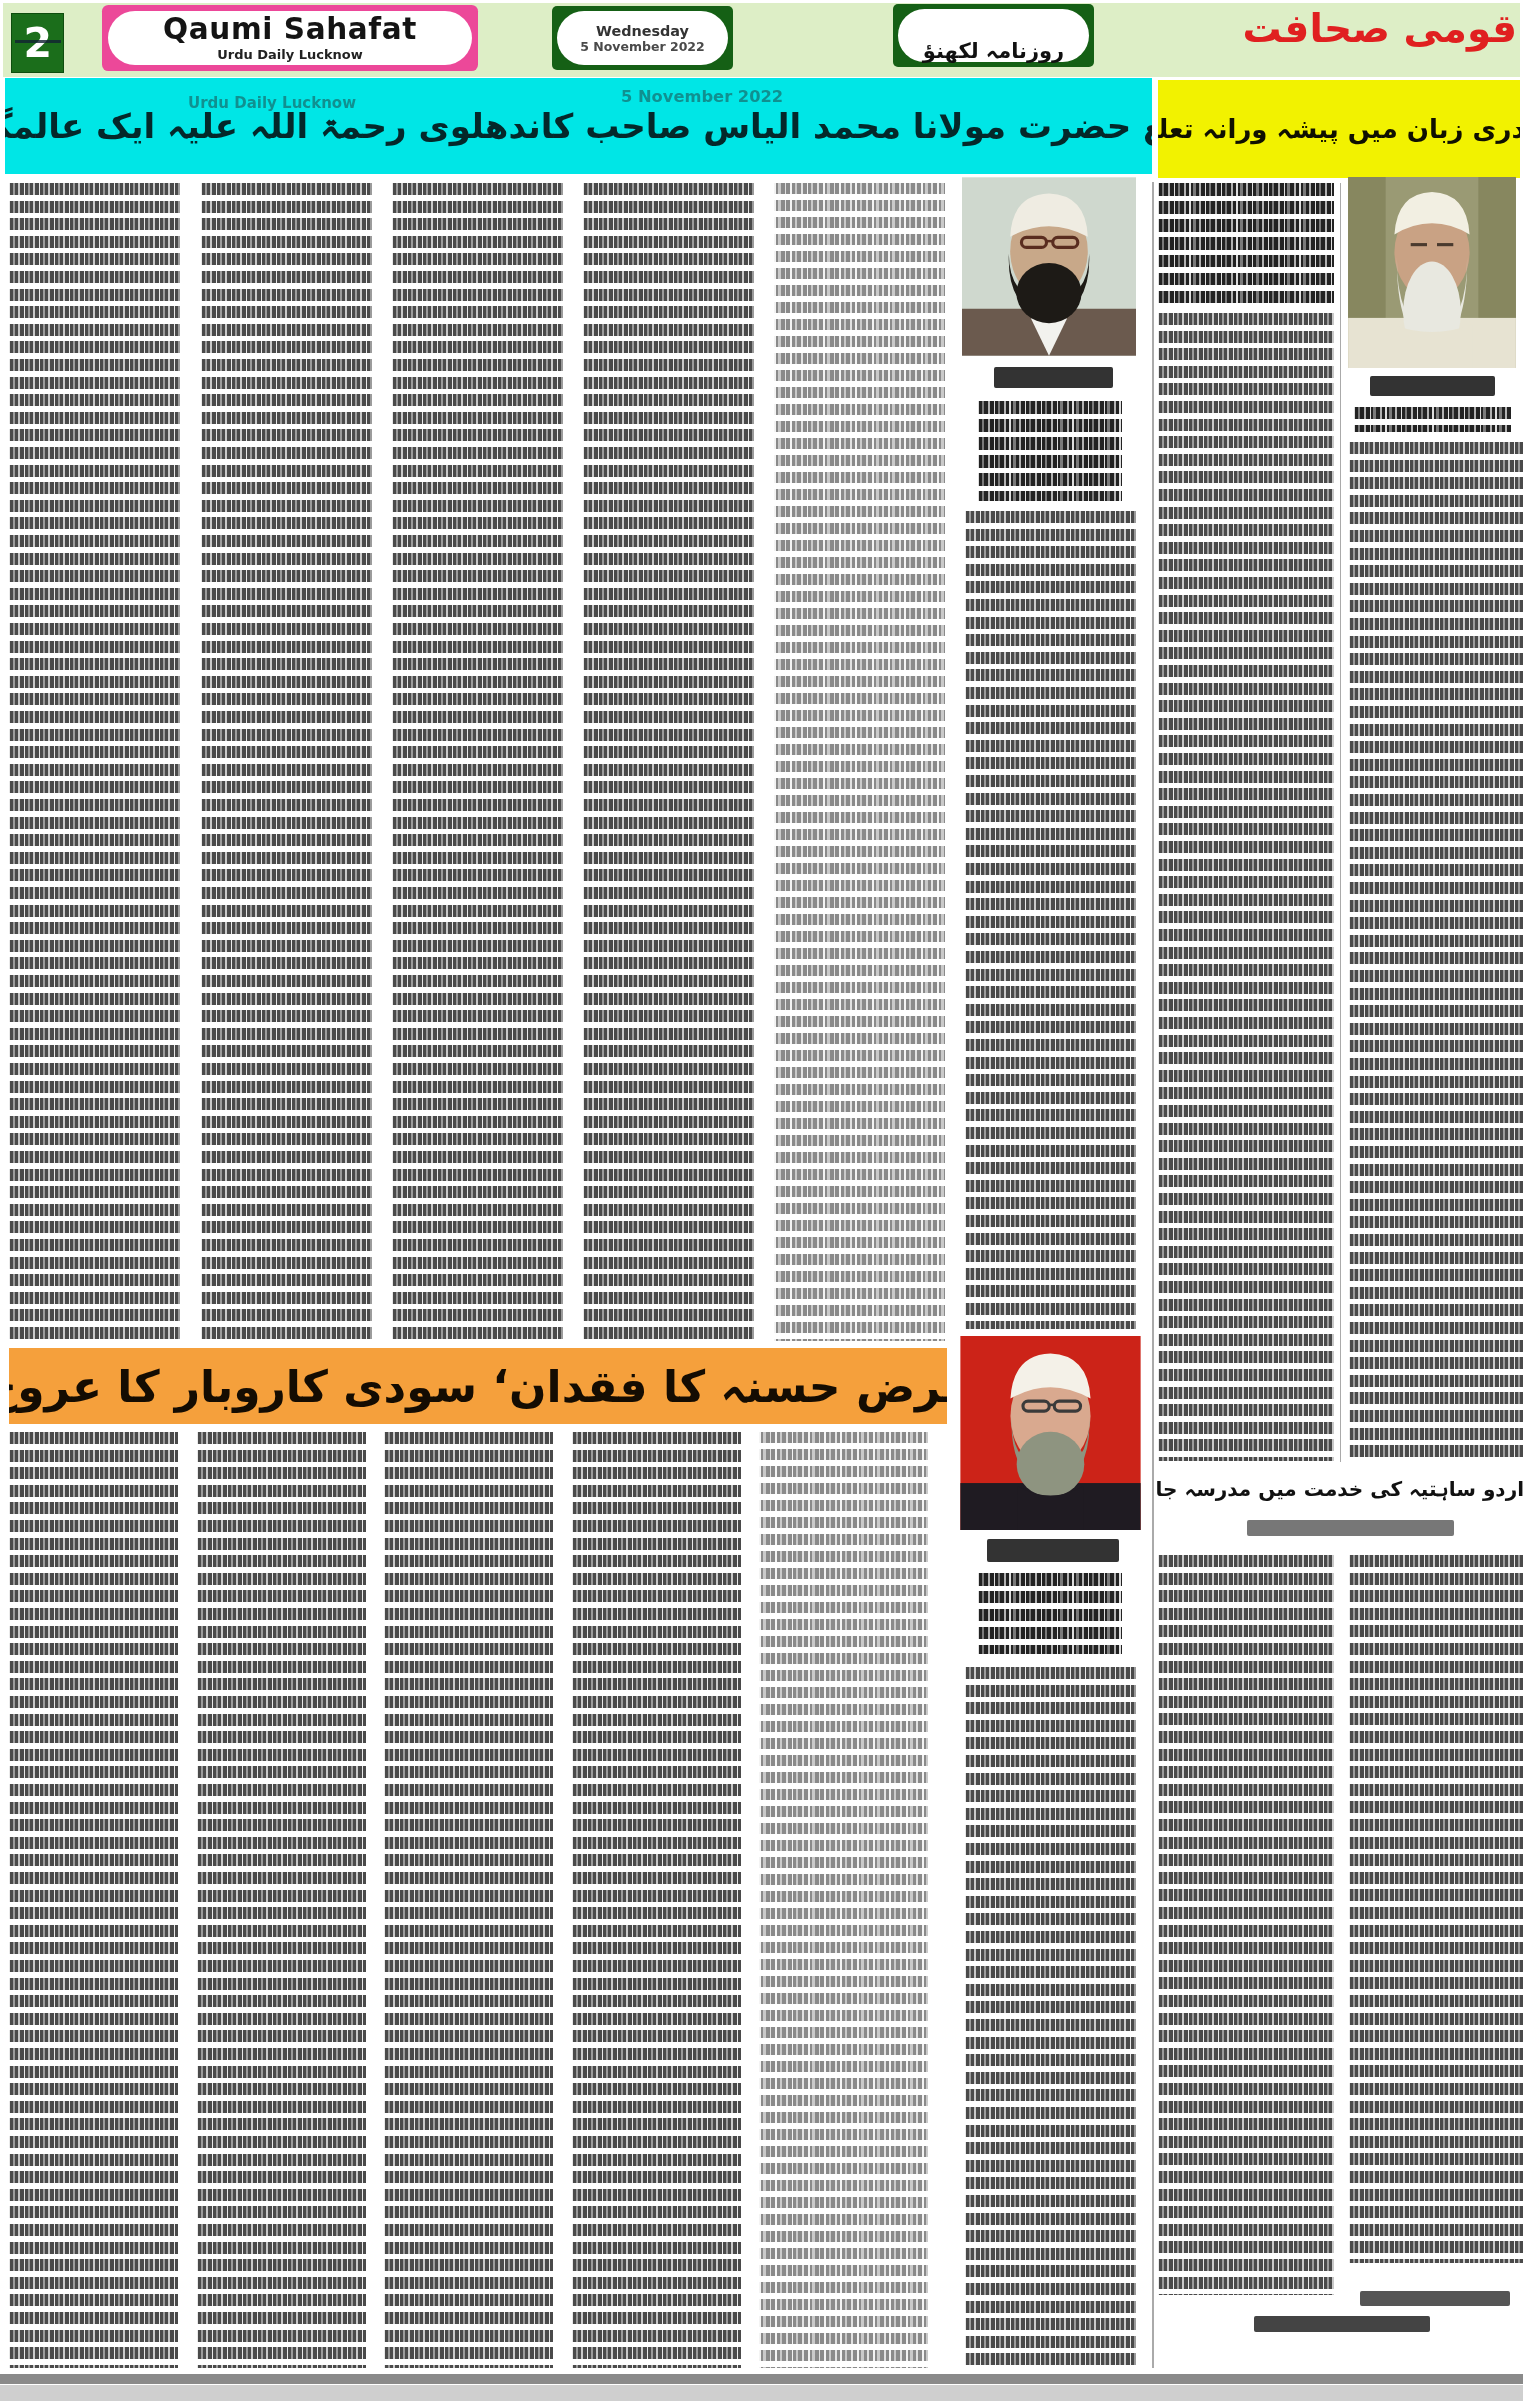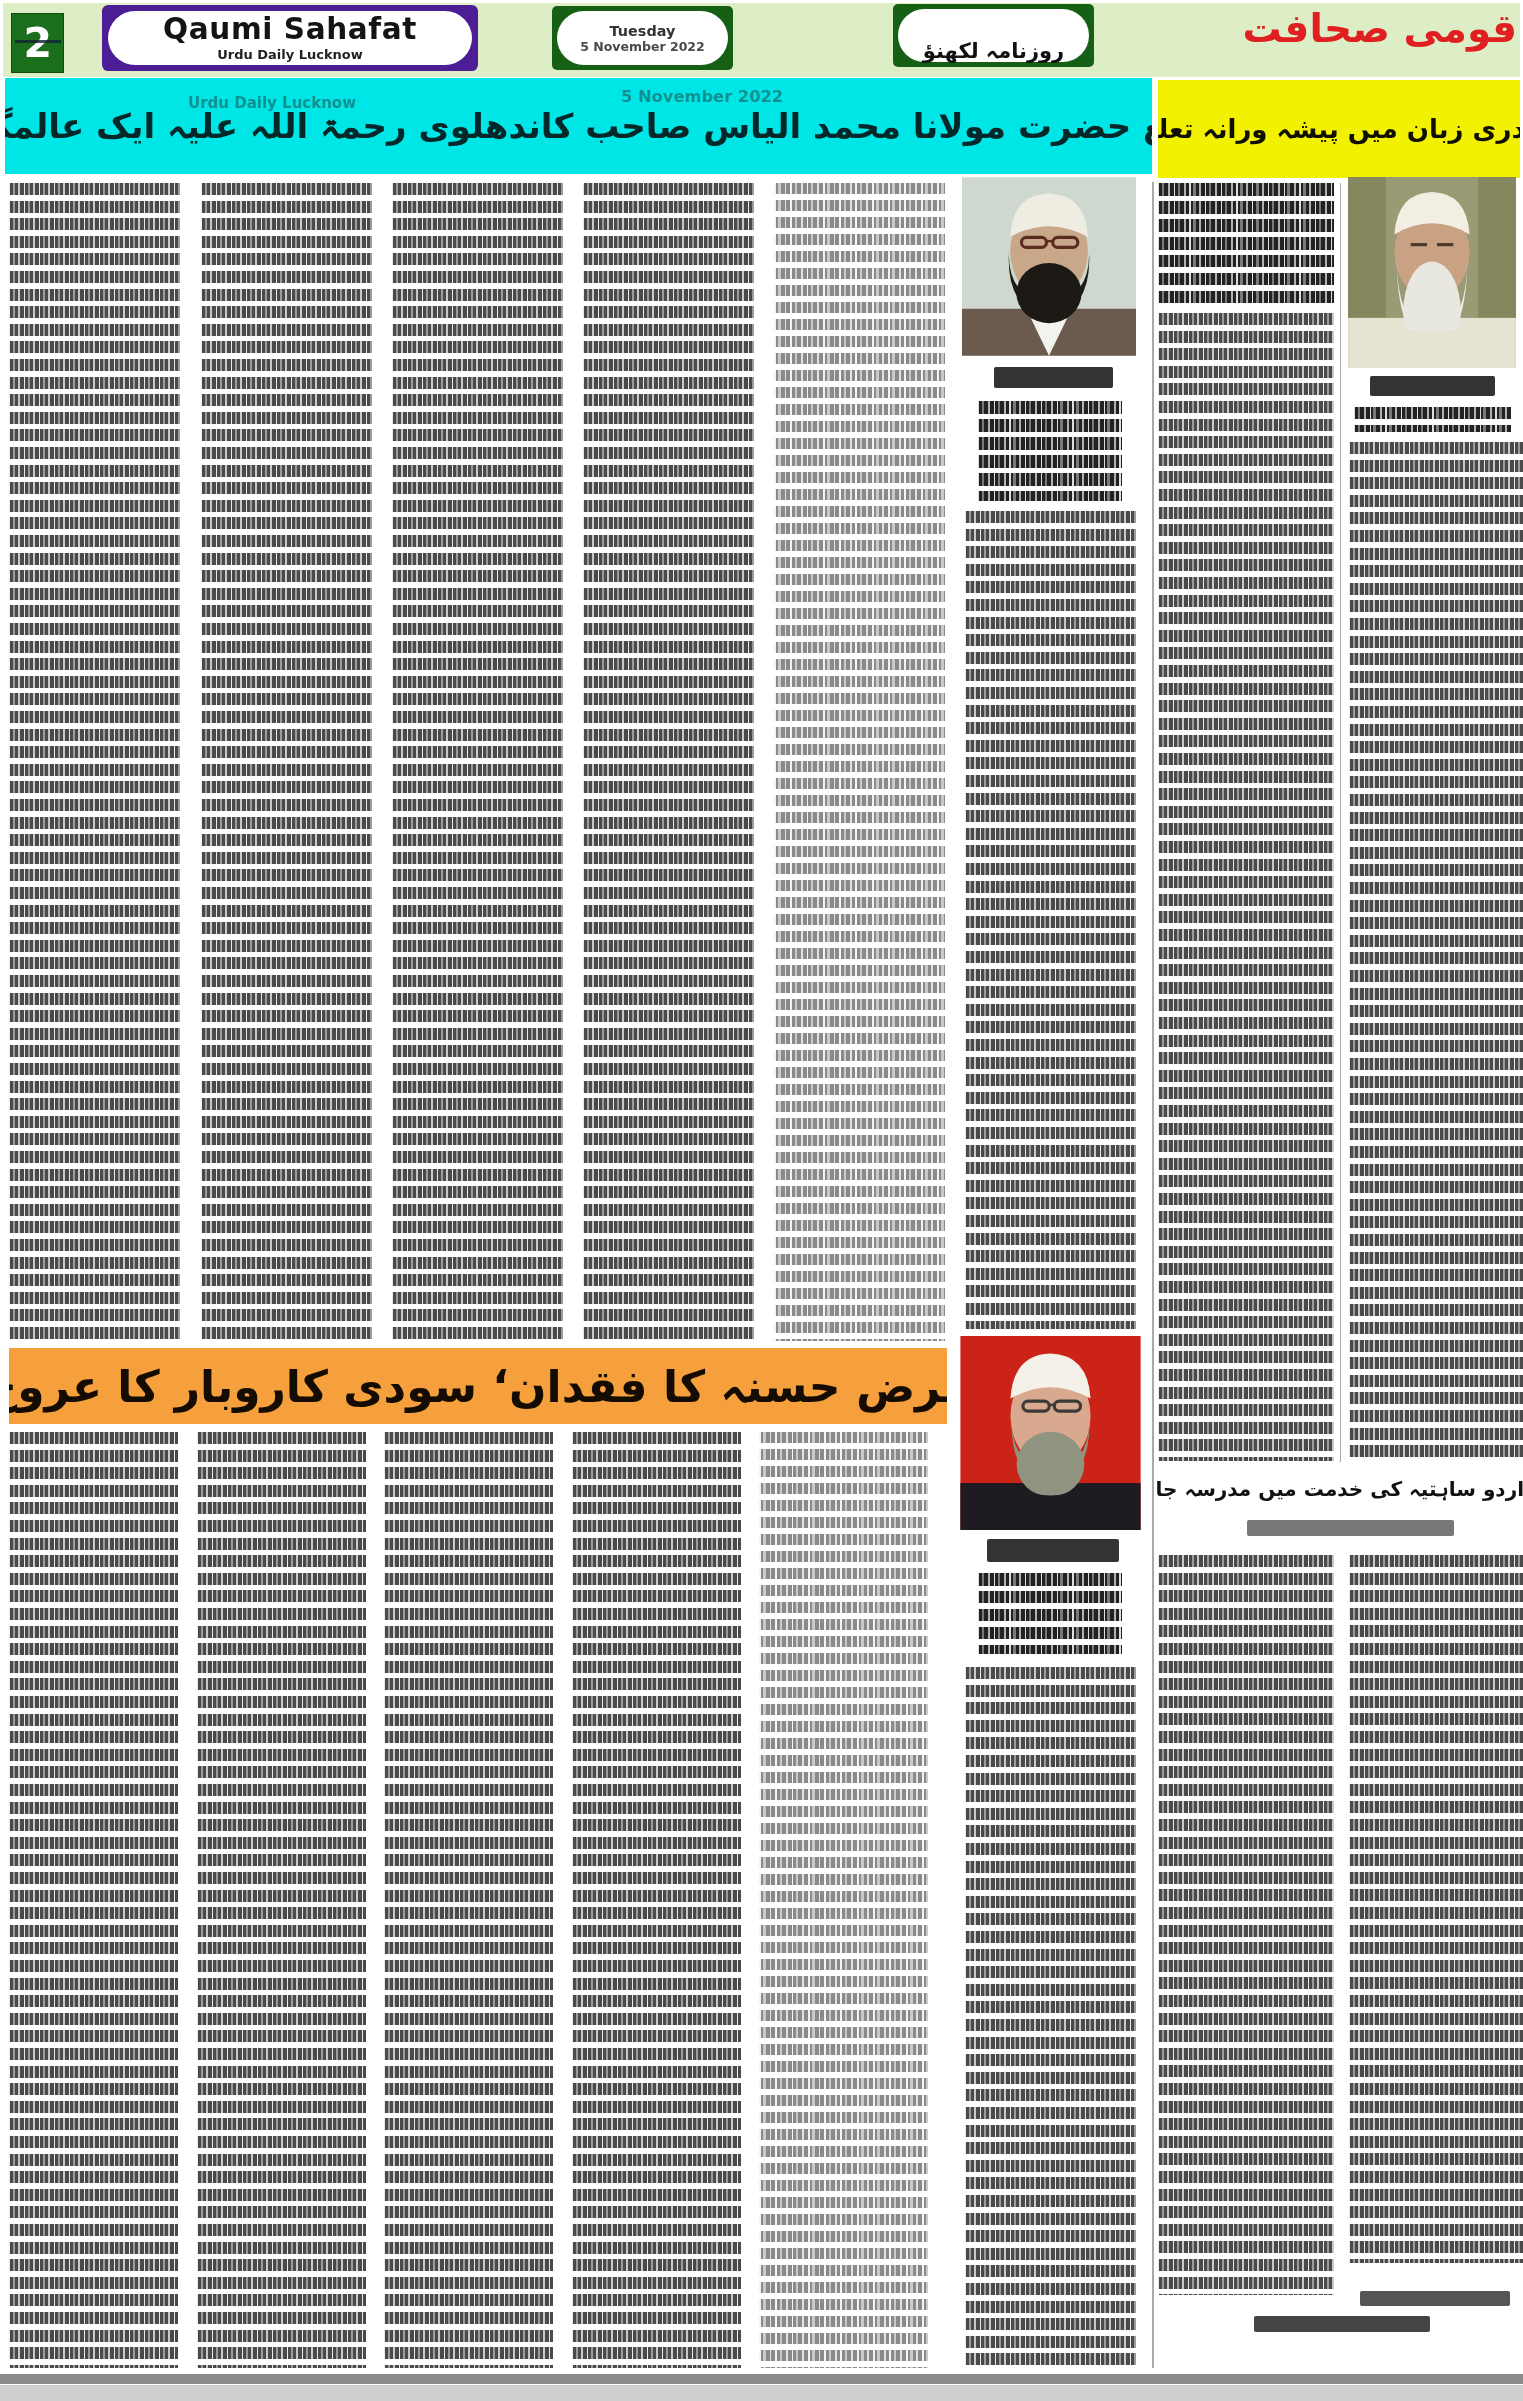--- a/index.html
+++ b/index.html
@@ -4,21 +4,21 @@
 <style>
   html,body{margin:0;padding:0;background:#ffffff;}
   #page{position:relative;width:1523px;height:2401px;background:#ffffff;overflow:hidden;
         font-family:"DejaVu Sans", sans-serif;}
   .abs{position:absolute;}
   
   .header-strip{background:#ddeec6;}
   .pagenum-box{background:#1b6e1b;border:1.9px solid #0e4d0e;color:#fff;display:flex;align-items:center;justify-content:center;
                font-weight:900;font-size:41px;font-family:"DejaVu Sans",sans-serif;}
   .pagenum-box:after{content:"";position:absolute;left:2.5px;right:2.5px;top:26px;height:3.1px;background:#123;opacity:.8;}
-  .masthead{background:#4c1d95;border-radius:6.3px;padding:5.6px;}
+  .masthead{background:#ec4899;border-radius:6.3px;padding:5.6px;}
   .masthead-inner{background:#fff;border-radius:33px;height:100%;display:flex;flex-direction:column;align-items:center;justify-content:center;}
   .masthead-title{font-weight:900;font-size:29.5px;color:#141414;letter-spacing:0.6px;line-height:1.05;}
   .masthead-sub{font-weight:700;font-size:13px;color:#222;margin-top:1.3px;}
   .greenbox{background:#156015;border-radius:5px;padding:5px;}
   .greenbox-inner{background:#fff;border-radius:29px;height:100%;display:flex;flex-direction:column;align-items:center;justify-content:center;}
   .date-l1{font-weight:700;font-size:14.4px;color:#333;}
   .date-l2{font-weight:600;font-size:12.5px;color:#4a4a4a;filter:blur(0.3px);}
   .logo-urdu{font-weight:700;font-size:21px;color:#111;margin-top:32px;}
   .section-title{color:#e02020;font-weight:900;font-size:39px;text-align:right;line-height:1;}
   
@@ -62,21 +62,21 @@
 
   <div class="abs masthead" style="left:102px;top:5px;width:376px;height:66px;box-sizing:border-box;">
     <div class="masthead-inner">
       <div class="masthead-title">Qaumi Sahafat</div>
       <div class="masthead-sub">Urdu Daily Lucknow</div>
     </div>
   </div>
 
   <div class="abs greenbox" style="left:552px;top:6.3px;width:181px;height:64px;box-sizing:border-box;">
     <div class="greenbox-inner">
-      <div class="date-l1">Tuesday</div>
+      <div class="date-l1">Wednesday</div>
       <div class="date-l2">5 November 2022</div>
     </div>
   </div>
 
   <div class="abs greenbox" style="left:893px;top:3.8px;width:201px;height:63px;box-sizing:border-box;">
     <div class="greenbox-inner">
       <div class="logo-urdu" dir="rtl">روزنامہ لکھنؤ</div>
     </div>
   </div>
 

